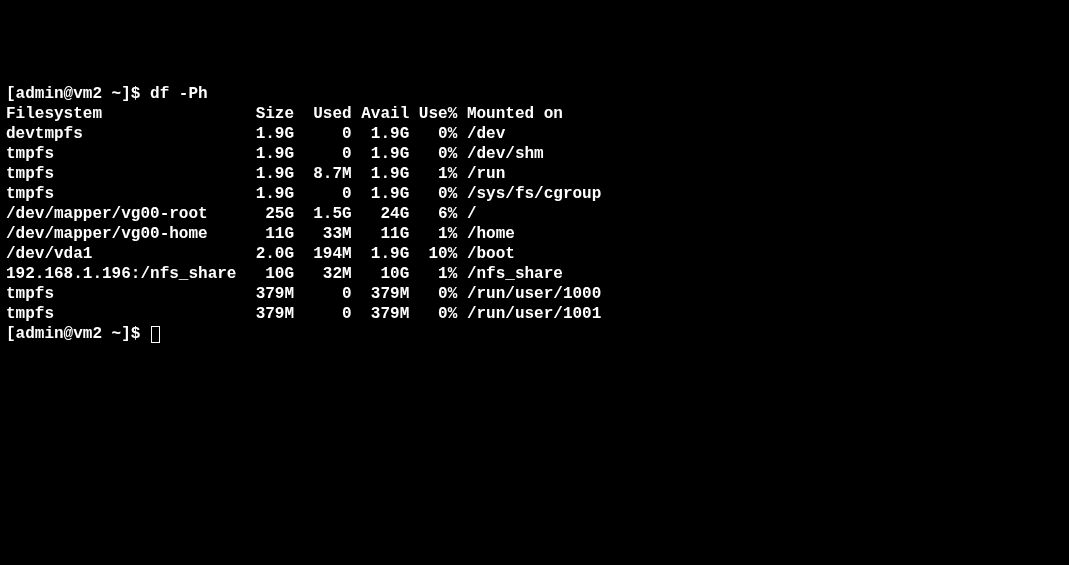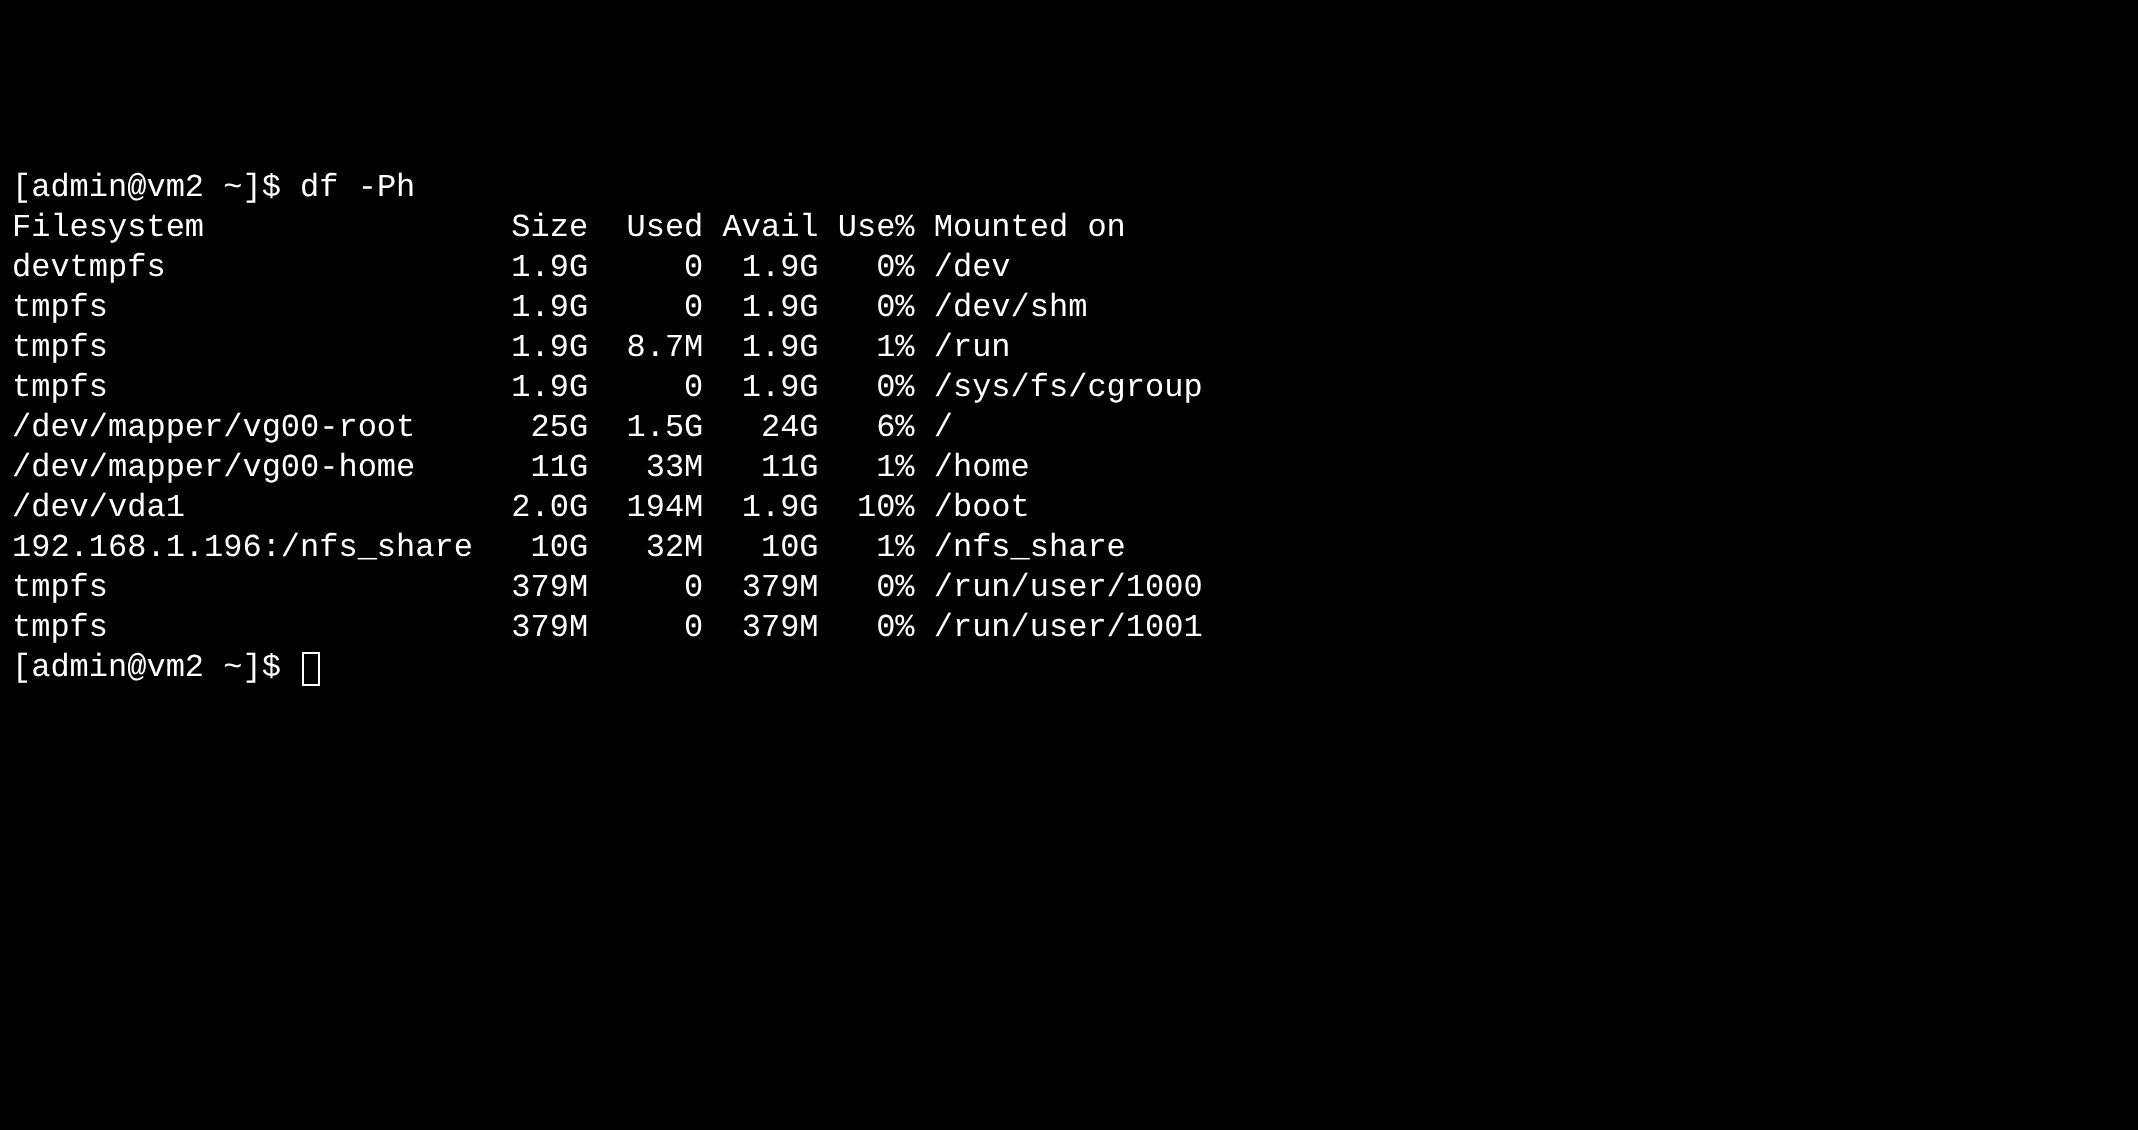--- a/index.html
+++ b/index.html
@@ -14,20 +14,21 @@
       font-size: 16px;
       line-height: 1.25;
       padding: 4px 6px;
       width: 1069px;
       height: 565px;
       overflow: hidden;
       white-space: pre;
     }
     .terminal {
       white-space: pre;
+      font-weight: bold;
     }
     .cursor {
       display: inline-block;
       width: 9px;
       height: 17px;
       border: 1px solid #ffffff;
       vertical-align: text-bottom;
       margin-left: 1px;
     }
   </style>

